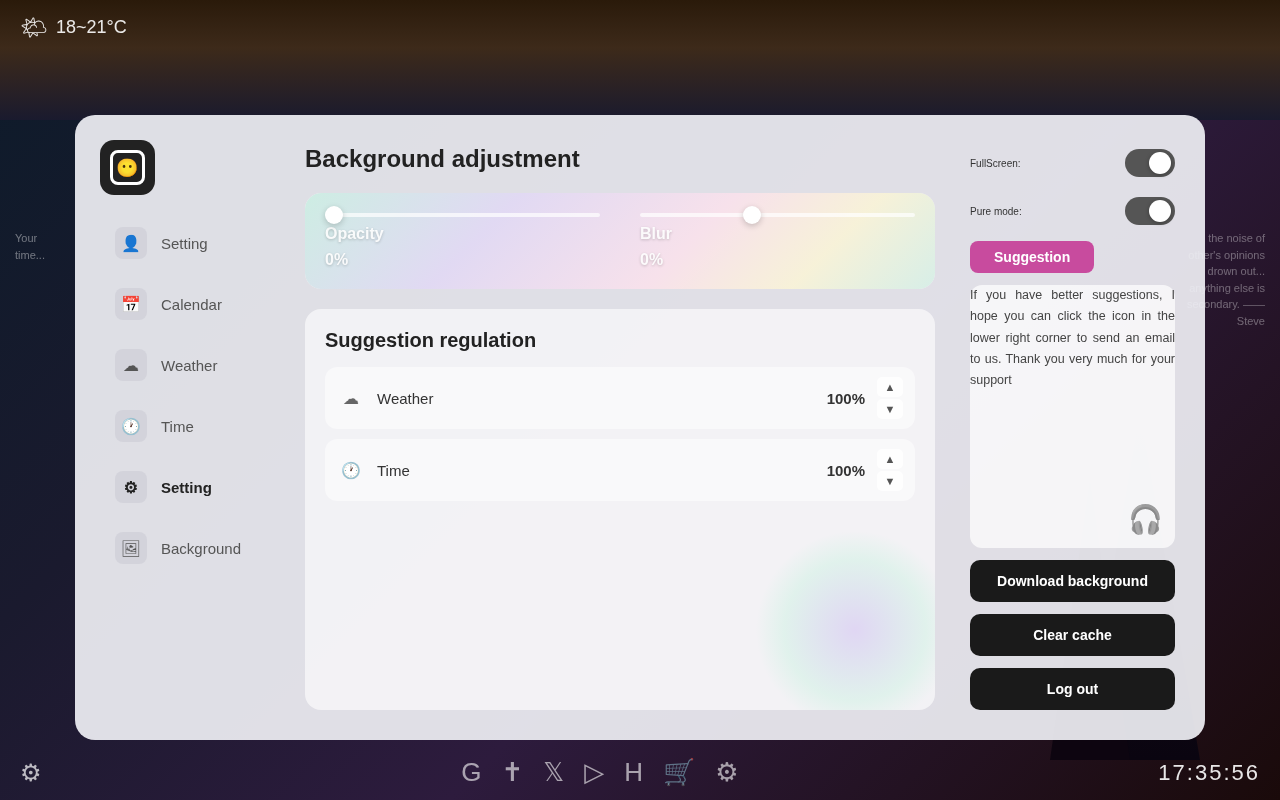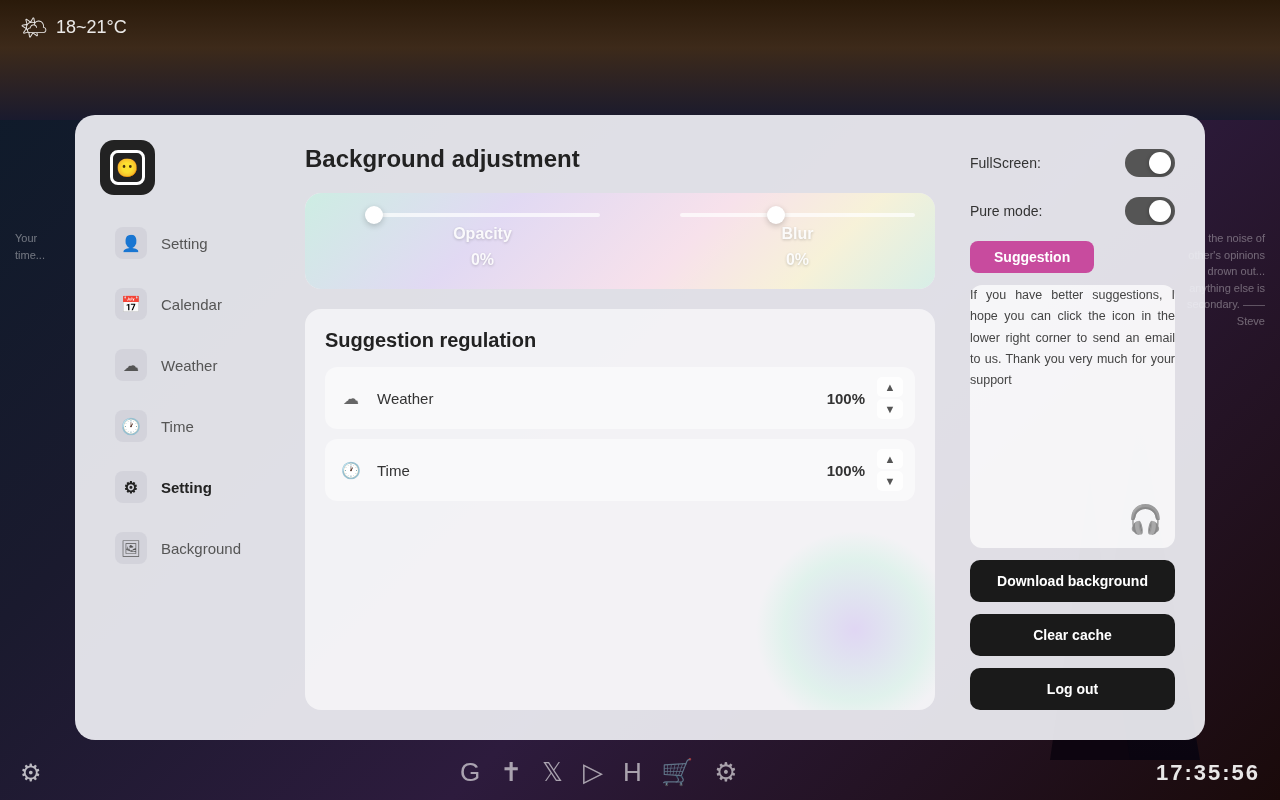--- a/index.html
+++ b/index.html
@@ -103,21 +103,21 @@
     .bottom-icons {
       display: flex;
       gap: 20px;
       font-size: 26px;
       color: rgba(255,255,255,0.6);
     }
 
     .clock {
       color: rgba(255,255,255,0.9);
       font-size: 22px;
-      font-weight: 700;
+      font-weight: 400;
       letter-spacing: 2px;
     }
 
     .gear-btn {
       color: rgba(255,255,255,0.7);
       font-size: 24px;
       cursor: pointer;
     }
 
     
@@ -244,23 +244,22 @@
       display: flex;
       gap: 40px;
       position: relative;
       z-index: 2;
     }
 
     .slider-group {
       flex: 1;
       display: flex;
       flex-direction: column;
-      align-items: center;
+      align-items: flex-start;
       gap: 8px;
-      margin-left: 40px;
     }
 
     .slider-label {
       font-size: 16px;
       font-weight: 600;
       color: rgba(255,255,255,0.9);
       text-shadow: 0 1px 3px rgba(0,0,0,0.2);
     }
 
     .slider-value {
@@ -359,21 +358,21 @@
     }
 
     .toggle-row {
       display: flex;
       align-items: center;
       justify-content: space-between;
       padding: 4px 0;
     }
 
     .toggle-label {
-      font-size: 14px;
+      font-size: 10px;
       color: #333;
     }
 
     .toggle {
       width: 50px;
       height: 28px;
       background: #444;
       border-radius: 14px;
       position: relative;
       cursor: pointer;

